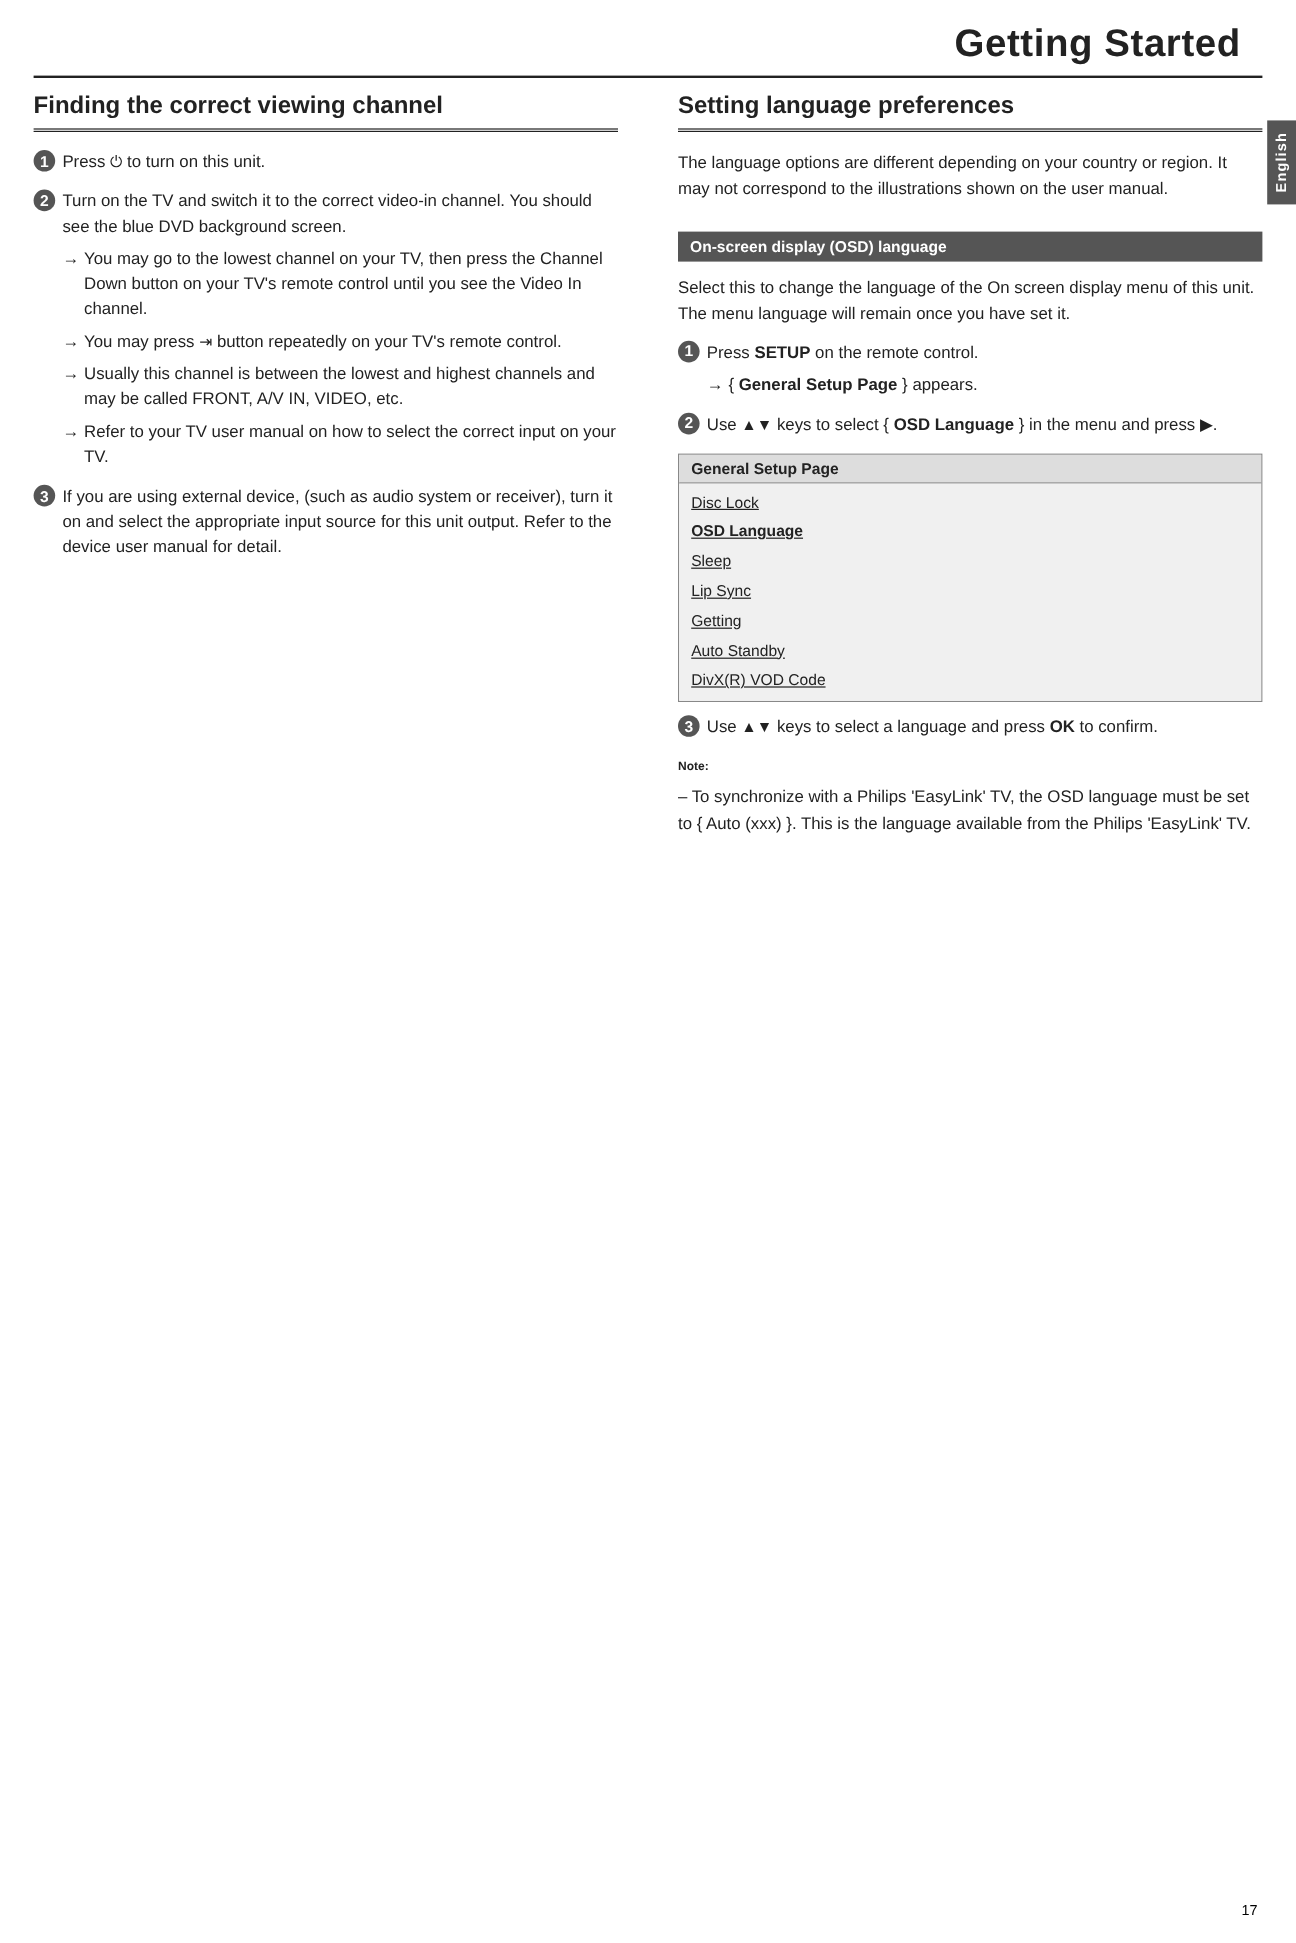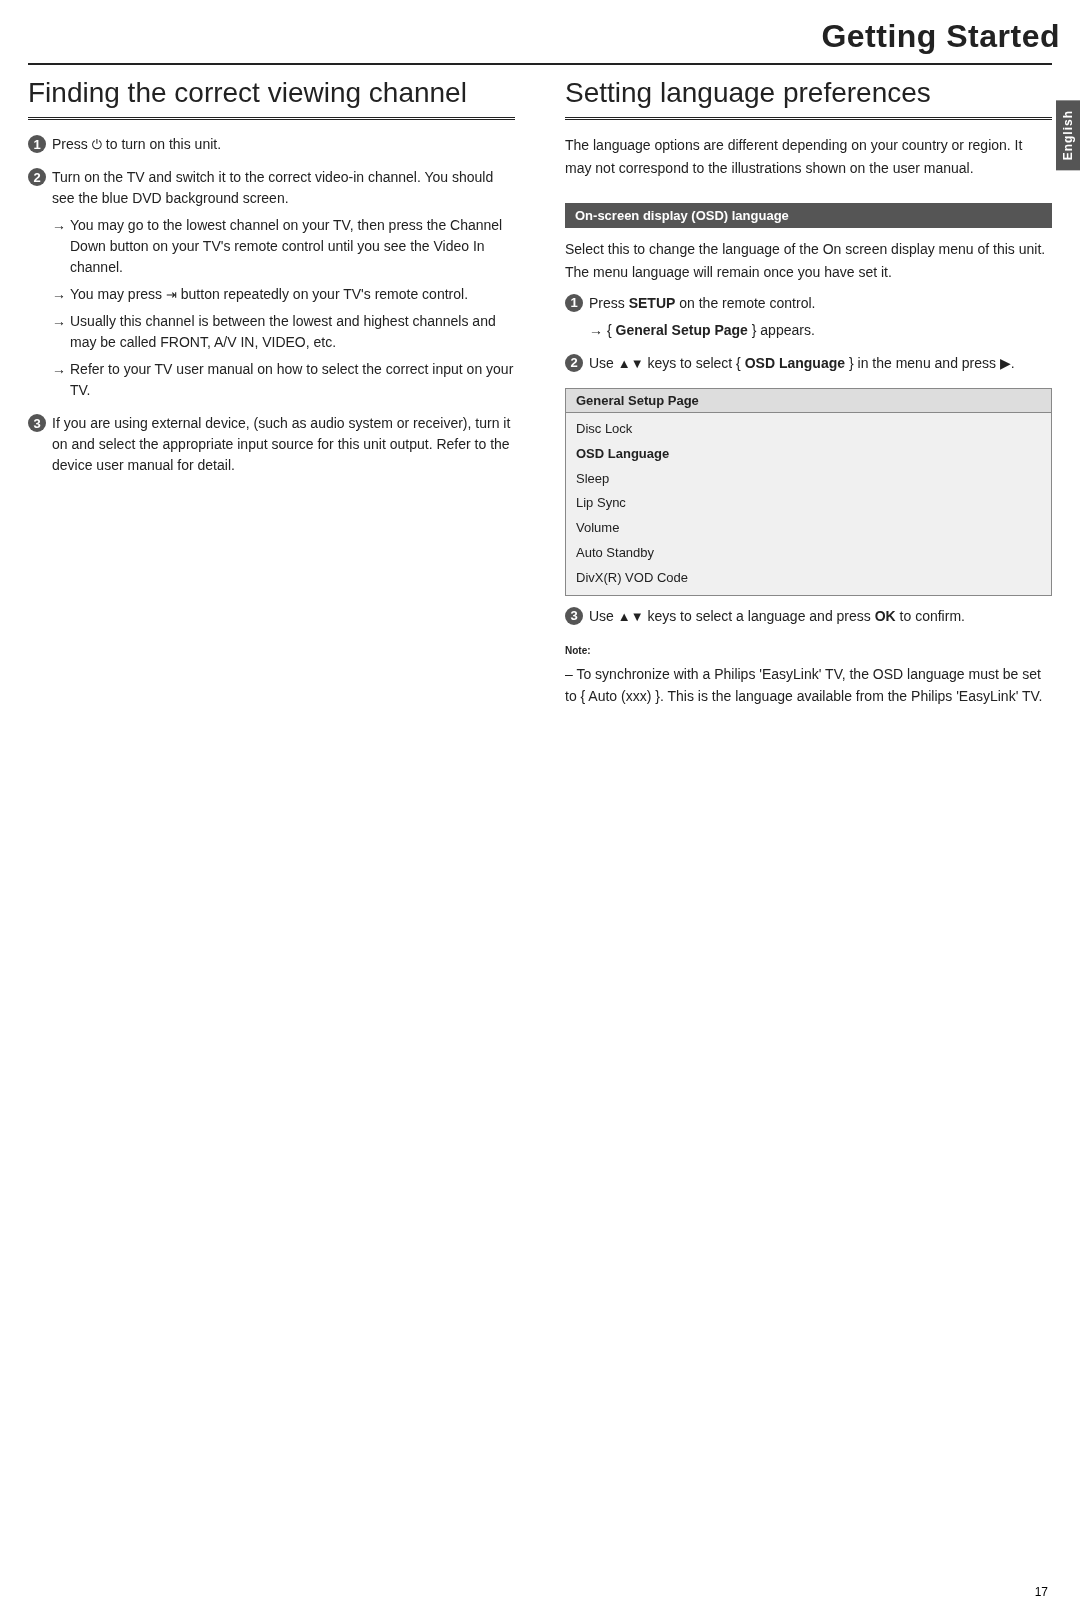--- a/index.html
+++ b/index.html
@@ -12,21 +12,21 @@
       font-size: 15px;
       color: #222;
       position: relative;
     }
 
     
     .page-title {
       text-align: right;
       font-size: 32px;
       font-weight: bold;
-      padding: 18px 20px 8px 0;
+      padding: 18px 46px 8px 0;
       letter-spacing: 0.5px;
     }
 
     
     .title-rule {
       border: none;
       border-top: 2px solid #222;
       margin: 0 28px 0 28px;
     }
 
@@ -59,22 +59,22 @@
       padding-right: 10px;
     }
 
     .right-col {
       flex: 1;
       padding-left: 10px;
     }
 
     
     .section-title {
-      font-size: 28px;
-      font-weight: normal;
+      font-size: 20px;
+      font-weight: bold;
       line-height: 1.3;
       margin-bottom: 6px;
     }
 
     .section-rule-double {
       border: none;
       border-top: 3px double #222;
       margin-bottom: 14px;
     }
 
@@ -157,20 +157,21 @@
 
     .setup-col {
       display: flex;
       flex-direction: column;
       gap: 4px;
     }
 
     .setup-row {
       font-size: 13px;
       line-height: 1.6;
+      text-decoration: underline;
     }
 
     .setup-row.highlight {
       font-weight: bold;
     }
 
     .setup-val-col {
       display: flex;
       flex-direction: column;
       gap: 4px;
@@ -304,21 +305,21 @@
     </div>
 
     <div class="setup-table-container">
       <div class="setup-table-header">General Setup Page</div>
       <div class="setup-table-body">
         <div class="setup-col">
           <div class="setup-row">Disc Lock</div>
           <div class="setup-row highlight">OSD Language</div>
           <div class="setup-row">Sleep</div>
           <div class="setup-row">Lip Sync</div>
-          <div class="setup-row">Volume</div>
+          <div class="setup-row">Getting</div>
           <div class="setup-row">Auto Standby</div>
           <div class="setup-row">DivX(R) VOD Code</div>
         </div>
       </div>
     </div>
 
     <div class="step">
       <span class="step-num">3</span>
       <div class="step-content">
         Use <span class="keys-arrows">▲▼</span> keys to select a language and press <b>OK</b> to confirm.

